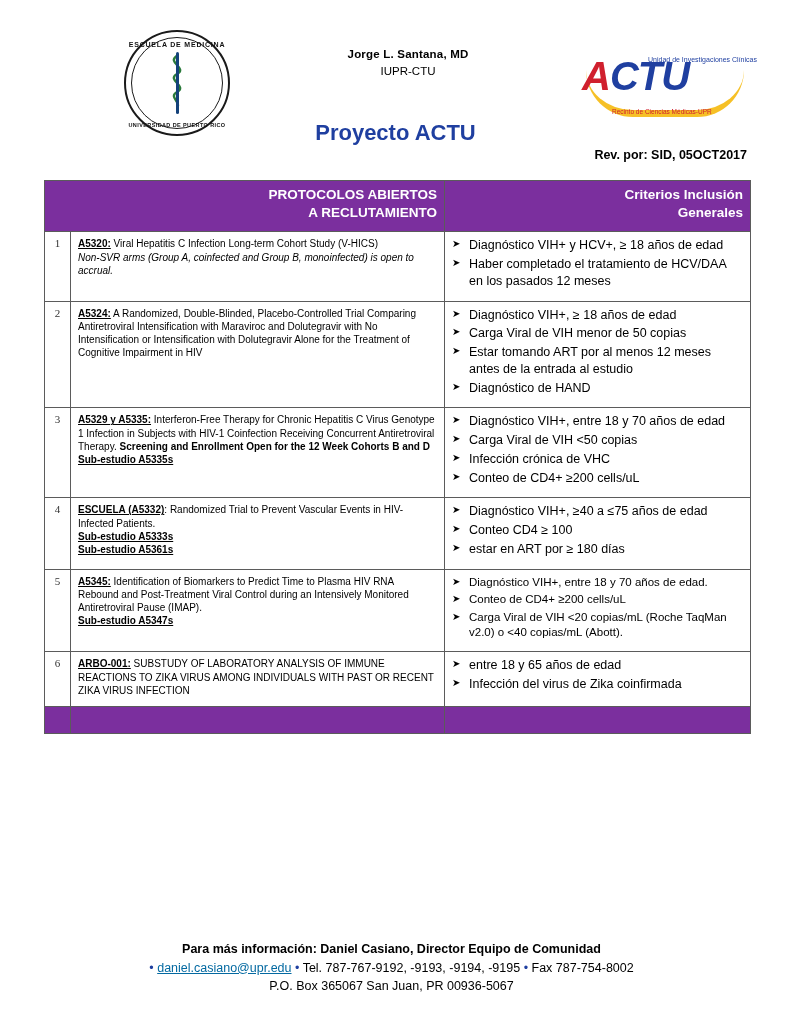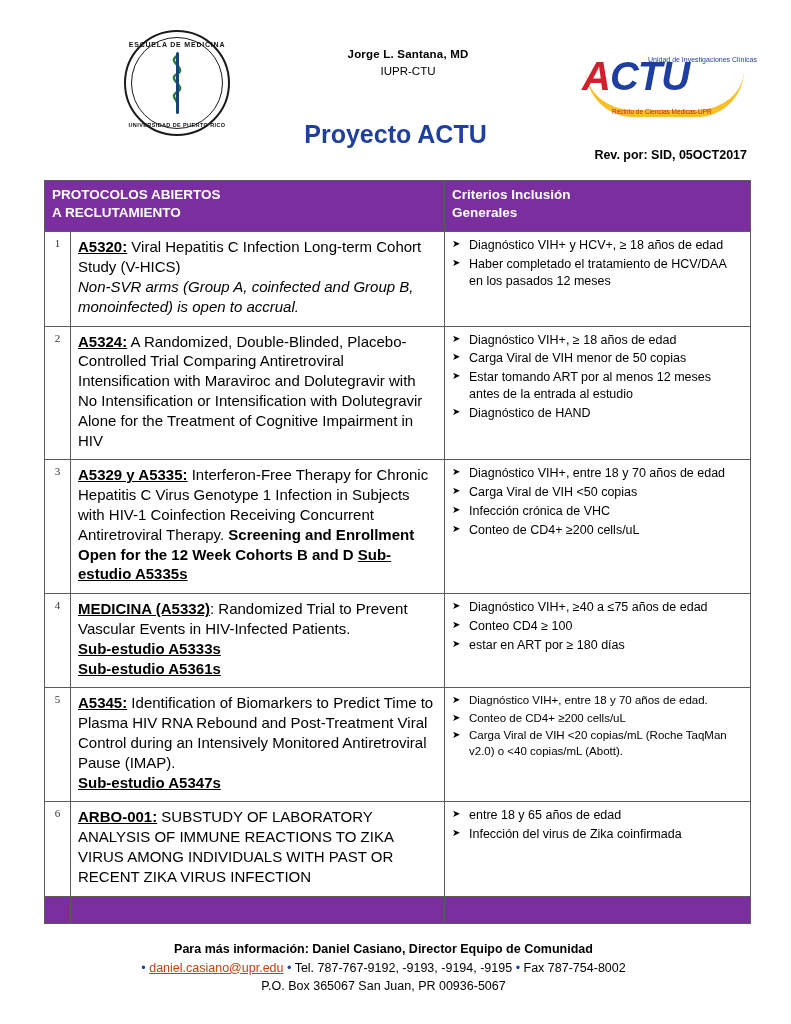--- a/index.html
+++ b/index.html
@@ -146,21 +146,21 @@
     color: #d0202e;
     white-space: nowrap;
   }
 
   .doc-title {
     position: absolute;
     left: 0;
     top: 120px;
     width: 791px;
     text-align: center;
-    font-size: 25px;
+    font-size: 22px;
     font-weight: bold;
     color: #1f3fa0;
   }
 
   .rev {
     position: absolute;
     right: 44px;
     top: 148px;
     font-size: 12.5px;
     font-weight: bold;
@@ -177,39 +177,39 @@
     table-layout: fixed;
   }
   table.protocols td, table.protocols th {
     border: 1px solid #5b5b5b;
     vertical-align: top;
     padding: 5px 7px 9px 7px;
   }
   thead th {
     background: #7b2f9e;
     color: #ffffff;
-    text-align: left;
+    text-align: right;
     font-size: 13.5px;
     font-weight: bold;
     padding: 7px 4px;
     line-height: 1.35;
   }
   col.c-num { width: 26px; }
   col.c-proto { width: 374px; }
   col.c-crit { width: 306px; }
 
   td.num {
     text-align: center;
     font-size: 11px;
     color: #333;
     font-family: "Liberation Serif", serif;
     padding-top: 8px;
   }
   td.proto {
-    font-size: 15px;
+    font-size: 10px;
     line-height: 1.32;
   }
   td.crit {
     font-size: 12.5px;
     line-height: 1.34;
     padding-left: 6px;
   }
   td.crit.small {
     font-size: 11.5px;
   }
@@ -237,31 +237,31 @@
   }
   tr.filler td {
     background: #7b2f9e;
     height: 26px;
     padding: 0;
   }
 
   
   .footer {
     position: absolute;
-    left: 8px;
+    left: 16px;
     bottom: 28px;
     width: 751px;
     text-align: center;
     font-size: 12.5px;
     line-height: 1.5;
     color: #000;
   }
   .footer .line1 { font-weight: bold; }
   .footer a {
-    color: #c2410c;
+    color: #0369a1;
     text-decoration: underline;
   }
   .footer .bulletdot { color: #1f3fa0; }
 </style>
 </head>
 <body>
 
 <div class="page">
 
   <div class="header">
@@ -356,21 +356,21 @@
             <li>Carga Viral de VIH &lt;50 copias</li>
             <li>Infección crónica de VHC</li>
             <li>Conteo de CD4+ ≥200 cells/uL</li>
           </ul>
         </td>
       </tr>
 
       <tr>
         <td class="num">4</td>
         <td class="proto">
-          <span class="bu">MEDICINA (A5332)</span><span>: Randomized Trial to Prevent Vascular Events in HIV-Infected Patients.</span>
+          <span class="bu">ESCUELA (A5332)</span><span>: Randomized Trial to Prevent Vascular Events in HIV-Infected Patients.</span>
           <div class="bu">Sub-estudio A5333s</div>
           <div class="bu">Sub-estudio A5361s</div>
         </td>
         <td class="crit">
           <ul class="bullets">
             <li>Diagnóstico VIH+, ≥40 a  ≤75 años de edad</li>
             <li>Conteo CD4  ≥ 100</li>
             <li>estar en ART por ≥ 180 días</li>
           </ul>
         </td>

